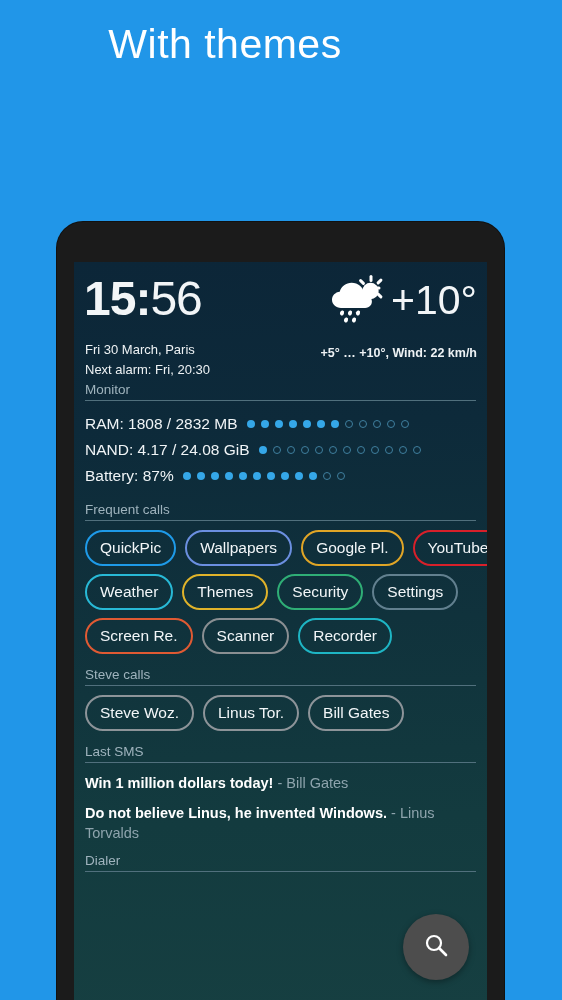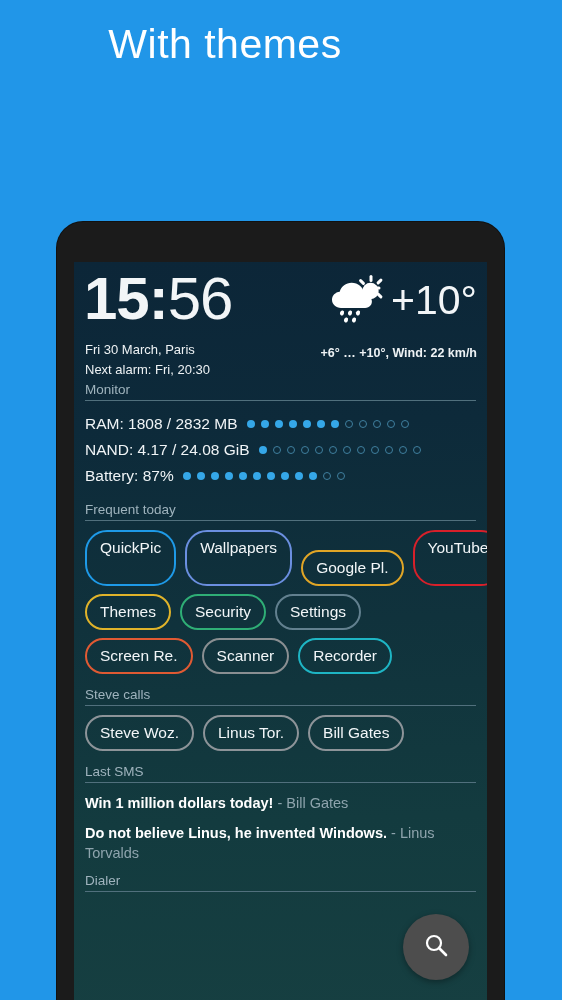--- a/index.html
+++ b/index.html
@@ -37,21 +37,21 @@
     width:413px; height:750px;
     background:linear-gradient(178deg, #0c2638 0%, #0d2a3a 22%, #10323c 48%, #133b3f 74%, #163f41 100%);
     overflow:hidden;
   }
 
   
   .hdr { position:relative; padding:14px 12px 0 12px; height:120px; }
   .clock {
     position:absolute; left:10px; top:8px;
     color:#f2f5f7;
-    font-size:60px;
+    font-size:48px;
     line-height:58px;
     letter-spacing:-1px;
   }
   .clock .hh { font-weight:700; }
   .clock .cn { font-weight:700; }
   .clock .mm { font-weight:300; }
   .subline {
     position:absolute; left:11px; top:78px;
     color:#eef2f4; font-size:13px; line-height:20px;
   }
@@ -156,21 +156,21 @@
               <ellipse cx="15" cy="39" rx="2" ry="2.6" transform="rotate(20 15 39)"></ellipse>
               <ellipse cx="23" cy="39" rx="2" ry="2.6" transform="rotate(20 23 39)"></ellipse>
               <ellipse cx="31" cy="39" rx="2" ry="2.6" transform="rotate(20 31 39)"></ellipse>
               <ellipse cx="19" cy="46" rx="2" ry="2.6" transform="rotate(20 19 46)"></ellipse>
               <ellipse cx="27" cy="46" rx="2" ry="2.6" transform="rotate(20 27 46)"></ellipse>
             </g>
           </svg>
         </span>
         <span class="wx-temp">+10°</span>
       </div>
-      <div class="wx-sub">+6° … +10°, Wind: 22 km/h</div>
+      <div class="wx-sub">+5° … +10°, Wind: 22 km/h</div>
     </div>
 
     <div class="sec">Monitor</div>
     <div class="mon-rows">
         <div class="mon-row">
           <span class="mon-label">RAM: 1808 / 2832 MB</span>
           <span class="dots">
             <span class="dot on" style="background: rgb(53, 167, 232);"></span>
             <span class="dot on" style="background: rgb(53, 167, 232);"></span>
             <span class="dot on" style="background: rgb(53, 167, 232);"></span>
@@ -216,29 +216,30 @@
             <span class="dot on" style="background: rgb(53, 167, 232);"></span>
             <span class="dot on" style="background: rgb(53, 167, 232);"></span>
             <span class="dot off" style="border-color: rgb(63, 127, 158);"></span>
             <span class="dot off" style="border-color: rgb(63, 127, 158);"></span>
           </span>
         </div>
       </div>
 
     <div class="sec-gap"></div>
 
-    <div class="sec">Frequent today</div>
+    <div class="sec">Frequent calls</div>
     <div class="chips">
         <div class="chip-row">
           <div class="chip" style="border-color: rgb(30, 154, 232);">QuickPic</div>
           <div class="chip" style="border-color: rgb(107, 143, 224);">Wallpapers</div>
-          <div class="chip" style="border-color: rgb(224, 165, 38); margin-top: 20px;">Google Pl.</div>
+          <div class="chip" style="border-color: rgb(224, 165, 38);">Google Pl.</div>
           <div class="chip" style="border-color: rgb(216, 32, 42);">YouTube</div>
         </div>
         <div class="chip-row">
+          <div class="chip" style="border-color: rgb(40, 185, 214);">Weather</div>
           <div class="chip" style="border-color: rgb(224, 179, 42);">Themes</div>
           <div class="chip" style="border-color: rgb(47, 174, 118);">Security</div>
           <div class="chip" style="border-color: rgb(98, 128, 143);">Settings</div>
         </div>
         <div class="chip-row">
           <div class="chip" style="border-color: rgb(224, 90, 51);">Screen Re.</div>
           <div class="chip" style="border-color: rgb(138, 143, 146);">Scanner</div>
           <div class="chip" style="border-color: rgb(30, 181, 196);">Recorder</div>
         </div>
       </div>

